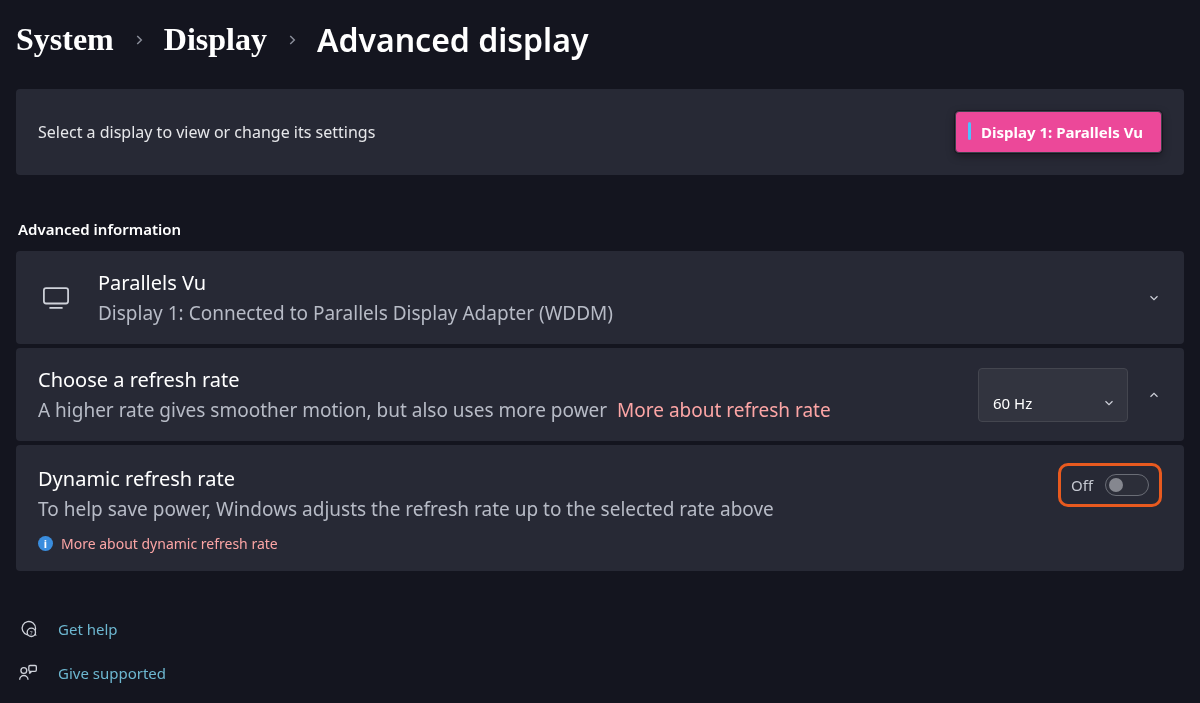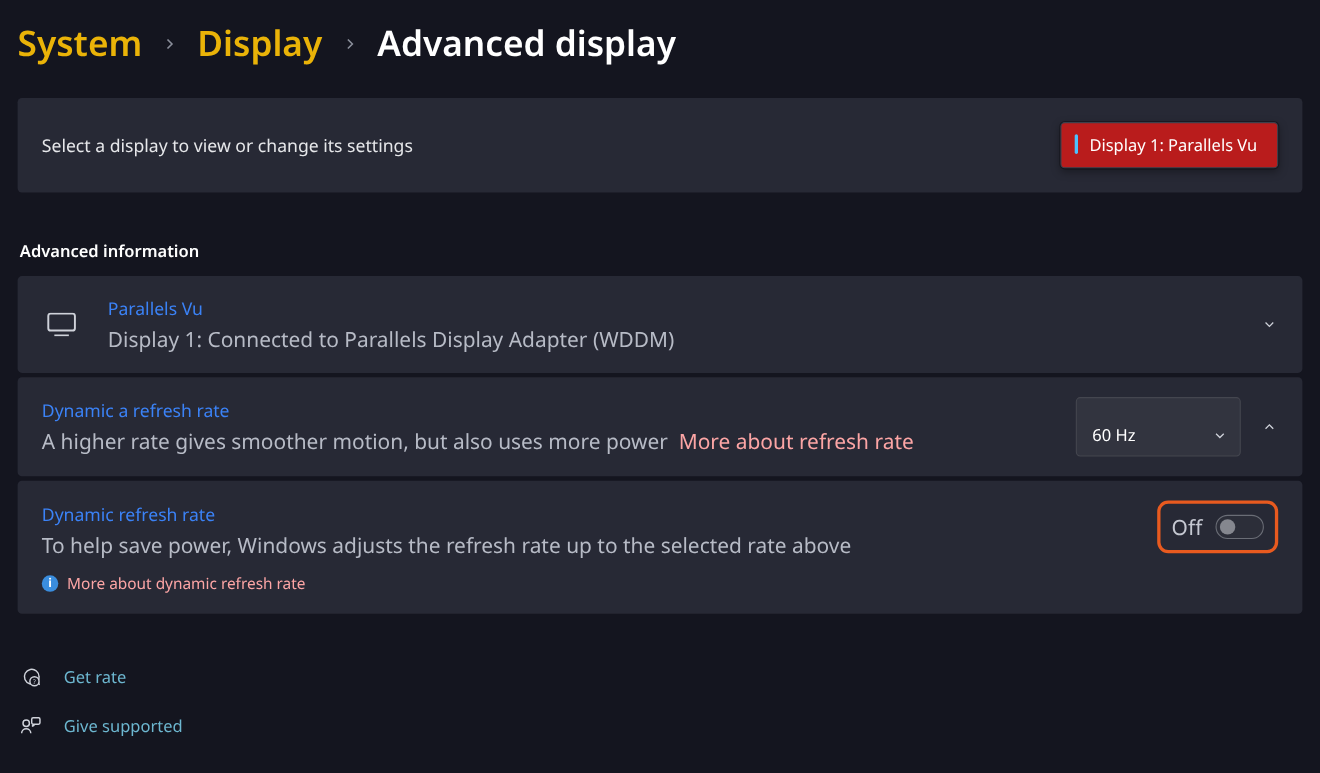--- a/index.html
+++ b/index.html
@@ -10,66 +10,67 @@
     color: #ffffff;
     overflow: hidden;
   }
   .page { padding: 18px 16px 0 16px; }
 
   
   .breadcrumb {
     display: flex; align-items: center; gap: 18px;
     font-size: 32px; font-weight: 600; margin-bottom: 28px;
   }
-  .breadcrumb .crumb-dim { color: #eab308; cursor: pointer; }
+  .breadcrumb .crumb-dim { color: #ffffff; cursor: pointer; font-family: Liberation Serif, serif; }
   .breadcrumb .crumb-current { color: #ffffff; }
   .chev { color: #8a8e9a; display:flex; align-items:center; }
   .chev svg { width: 14px; height: 14px; }
 
   
   .panel {
     background: #272935;
     border-radius: 4px;
     padding: 22px 22px;
     display: flex; align-items: center; justify-content: space-between;
     margin-bottom: 4px;
     gap: 23px;
   }
 
   .select-display-label { font-size: 16px; color: #e6e7ea; }
 
   .display-picker {
-    background: #b91c1c;
+    background: #ec4899;
     border: 1px solid #3d404c;
     border-radius: 4px;
     padding: 10px 18px 10px 12px;
     display: flex; align-items: flex-start; gap: 10px;
     font-size: 15px; color: #ffffff;
     box-shadow: 0 0 0 1px rgba(0,0,0,0.3), 0 3px 8px rgba(0,0,0,0.35);
     cursor: pointer;
+    font-weight: bold;
   }
   .accent-bar {
     width: 3px; height: 18px; background: #4cc2ff; border-radius: 2px;
   }
 
   .section-title {
     font-size: 15px; font-weight: 600; color: #ffffff;
     margin: 44px 0 12px 2px;
   }
 
   .row {
     background: #272935;
     border-radius: 4px;
     padding: 18px 22px;
     display: flex; align-items: center; justify-content: space-between;
     margin-top: 4px;
   }
   .row-left { display:flex; align-items:center; gap: 20px; min-width:0; }
   .row-text { display:flex; flex-direction:column; gap:4px; }
-  .row-title { font-size: 16px; color: #3b82f6; }
+  .row-title { font-size: 20px; color: #ffffff; }
   .row-sub { font-size: 19px; color: #b7bbc6; }
   .row-sub .link, .info-line .link { color: #fca5a5; cursor:pointer; }
 
   .monitor-icon { width: 28px; height: 22px; color:#cfd2da; flex:none; margin-left:4px; margin-right:8px;}
   .monitor-icon svg { width:100%; height:100%; }
 
   .row-right { display:flex; align-items:center; gap: 18px; }
   .small-chev { width:16px; height:16px; color:#cfd2da; display:flex; align-items:center; justify-content:center; cursor:pointer;}
   .small-chev svg { width:14px; height:14px; }
 
@@ -88,21 +89,21 @@
     width:15px; height:15px; border-radius:50%;
     background:#3a8dde; color:#fff; font-size:11px; font-weight:700;
     display:flex; align-items:center; justify-content:center; flex:none;
   }
 
   .toggle-wrap {
     display:flex; align-items:center; gap:12px;
     border: 3px solid #e85a1f; border-radius: 10px;
     padding: 8px 10px;
   }
-  .toggle-label { font-size:19px; color:#c5c8d1; }
+  .toggle-label { font-size:15px; color:#c5c8d1; }
   .toggle {
     width:44px; height:22px; border-radius:11px;
     background:#2c2e39; border:1px solid #6a6d76;
     position:relative; cursor: default;
   }
   .toggle-knob {
     position:absolute; left:3px; top:3px;
     width:14px; height:14px; border-radius:50%;
     background:#85878f;
   }
@@ -165,21 +166,21 @@
         <svg viewBox="0 0 24 24" fill="none" stroke="currentColor" stroke-width="2">
             <polyline points="6 9 12 15 18 9"></polyline>
           </svg>
       </div>
     </div>
   </div>
 
   <div class="row">
     <div class="row-left">
       <div class="row-text">
-        <div class="row-title">Dynamic a refresh rate</div>
+        <div class="row-title">Choose a refresh rate</div>
         <div class="row-sub">
           <span>A higher rate gives smoother motion, but also uses more power</span>&nbsp;
           <span class="link">More about refresh rate</span>
         </div>
       </div>
     </div>
     <div class="row-right">
       <div class="dropdown">
         <span>60 Hz</span>
         <span class="small-chev">
@@ -219,21 +220,21 @@
 
   <div class="footer-links">
     <div class="footer-link">
       <div class="footer-icon">
         <svg viewBox="0 0 24 24" fill="none" stroke="currentColor" stroke-width="1.6">
           <path d="M21 11a8 8 0 1 0-3.5 6.6L21 19l-1-3.4A8 8 0 0 0 21 11z"></path>
           <circle cx="16" cy="16" r="5" fill="#14151f" stroke="currentColor"></circle>
           <text x="16" y="19" font-size="7" text-anchor="middle" fill="currentColor" stroke="none">?</text>
         </svg>
       </div>
-      <span>Get rate</span>
+      <span>Get help</span>
     </div>
     <div class="footer-link">
       <div class="footer-icon">
         <svg viewBox="0 0 24 24" fill="none" stroke="currentColor" stroke-width="1.6">
           <circle cx="7" cy="9" r="3.5"></circle>
           <path d="M2 20c0-3 2.5-5 5-5s5 2 5 5"></path>
           <rect x="13" y="3" width="9" height="7" rx="1.5"></rect>
           <path d="M15 10l-1.5 2.5L16 11"></path>
         </svg>
       </div>

